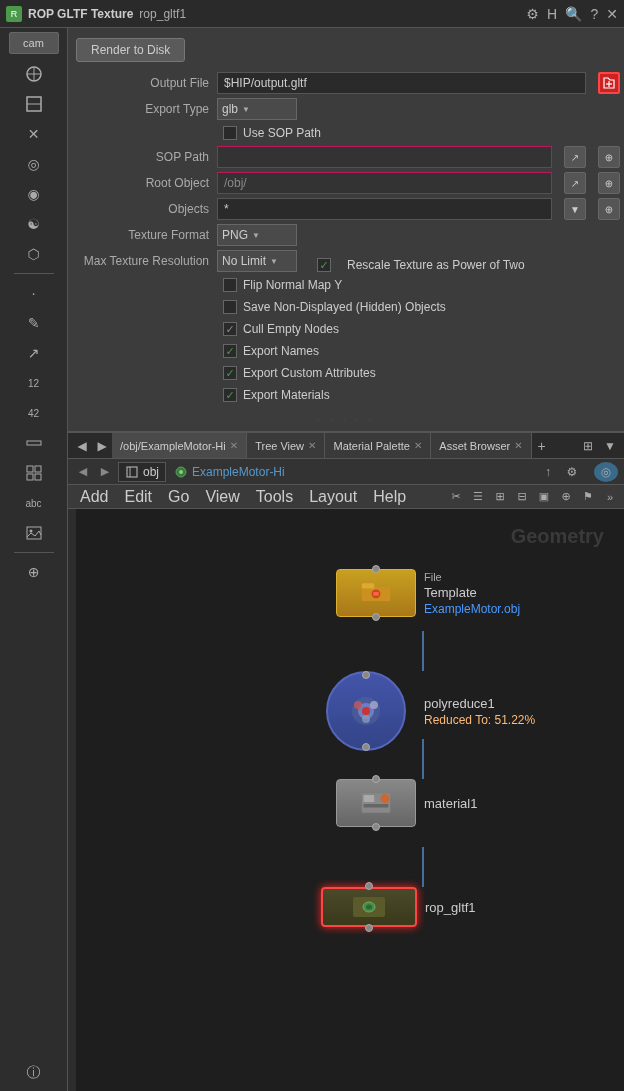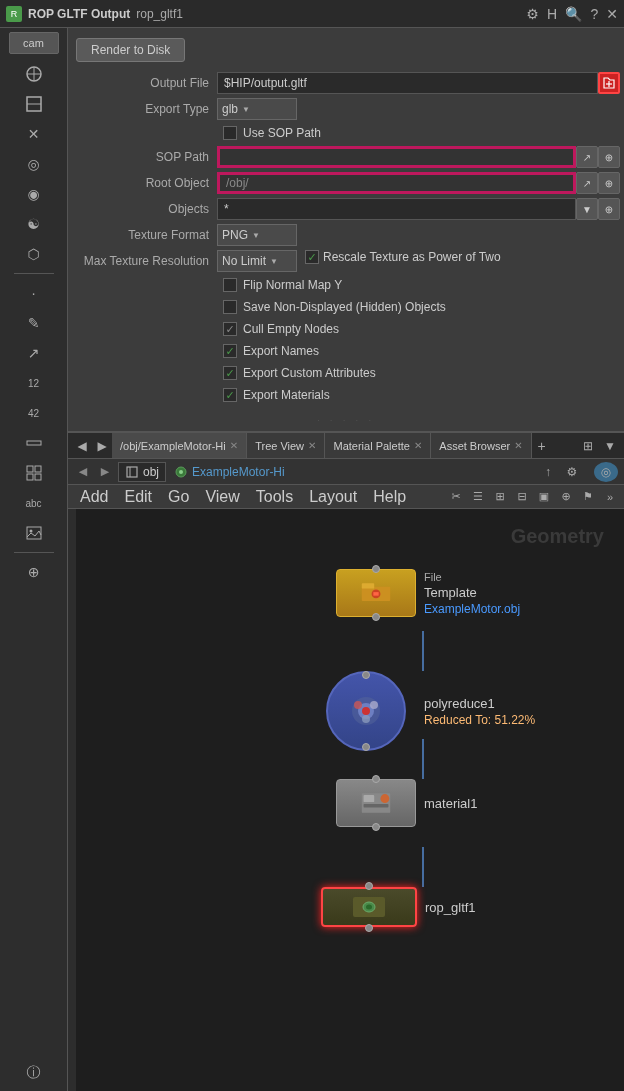--- a/index.html
+++ b/index.html
@@ -129,35 +129,35 @@
       text-align: right;
       width: 145px;
       padding-right: 8px;
       color: #aaaaaa;
       font-size: 12px;
       flex-shrink: 0;
     }
     .form-value {
       flex: 1;
       display: flex;
-      align-items: flex-start;
-      gap: 0;
+      align-items: flex-end;
+      gap: 12px;
     }
     .text-input {
       background: #2a2a2a;
       border: 1px solid #555;
       color: #cccccc;
       padding: 2px 6px;
       font-size: 12px;
       height: 22px;
       flex: 1;
     }
     .text-input-readonly {
       background: #333;
-      border: 3px solid #be185d;
+      border: 1px solid #be185d;
       color: #888;
       padding: 2px 6px;
       font-size: 12px;
       height: 22px;
       flex: 1;
     }
     .select-input {
       background: #4a4a4a;
       border: 1px solid #666;
       color: #cccccc;
@@ -428,21 +428,21 @@
       top: 0; left: 0;
       width: 100%; height: 100%;
       pointer-events: none;
     }
   </style>
 </head>
 <body>
 
 <div class="title-bar">
   <div class="title-bar-icon">R</div>
-  <span class="title-bar-text">ROP GLTF Output</span>
+  <span class="title-bar-text">ROP GLTF Texture</span>
   <span class="title-bar-name">rop_gltf1</span>
   <div class="title-bar-icons">
     <span class="title-bar-icon-btn">⚙</span>
     <span class="title-bar-icon-btn">H</span>
     <span class="title-bar-icon-btn">🔍</span>
     <span class="title-bar-icon-btn">?</span>
     <span class="title-bar-icon-btn">✕</span>
   </div>
 </div>
 

